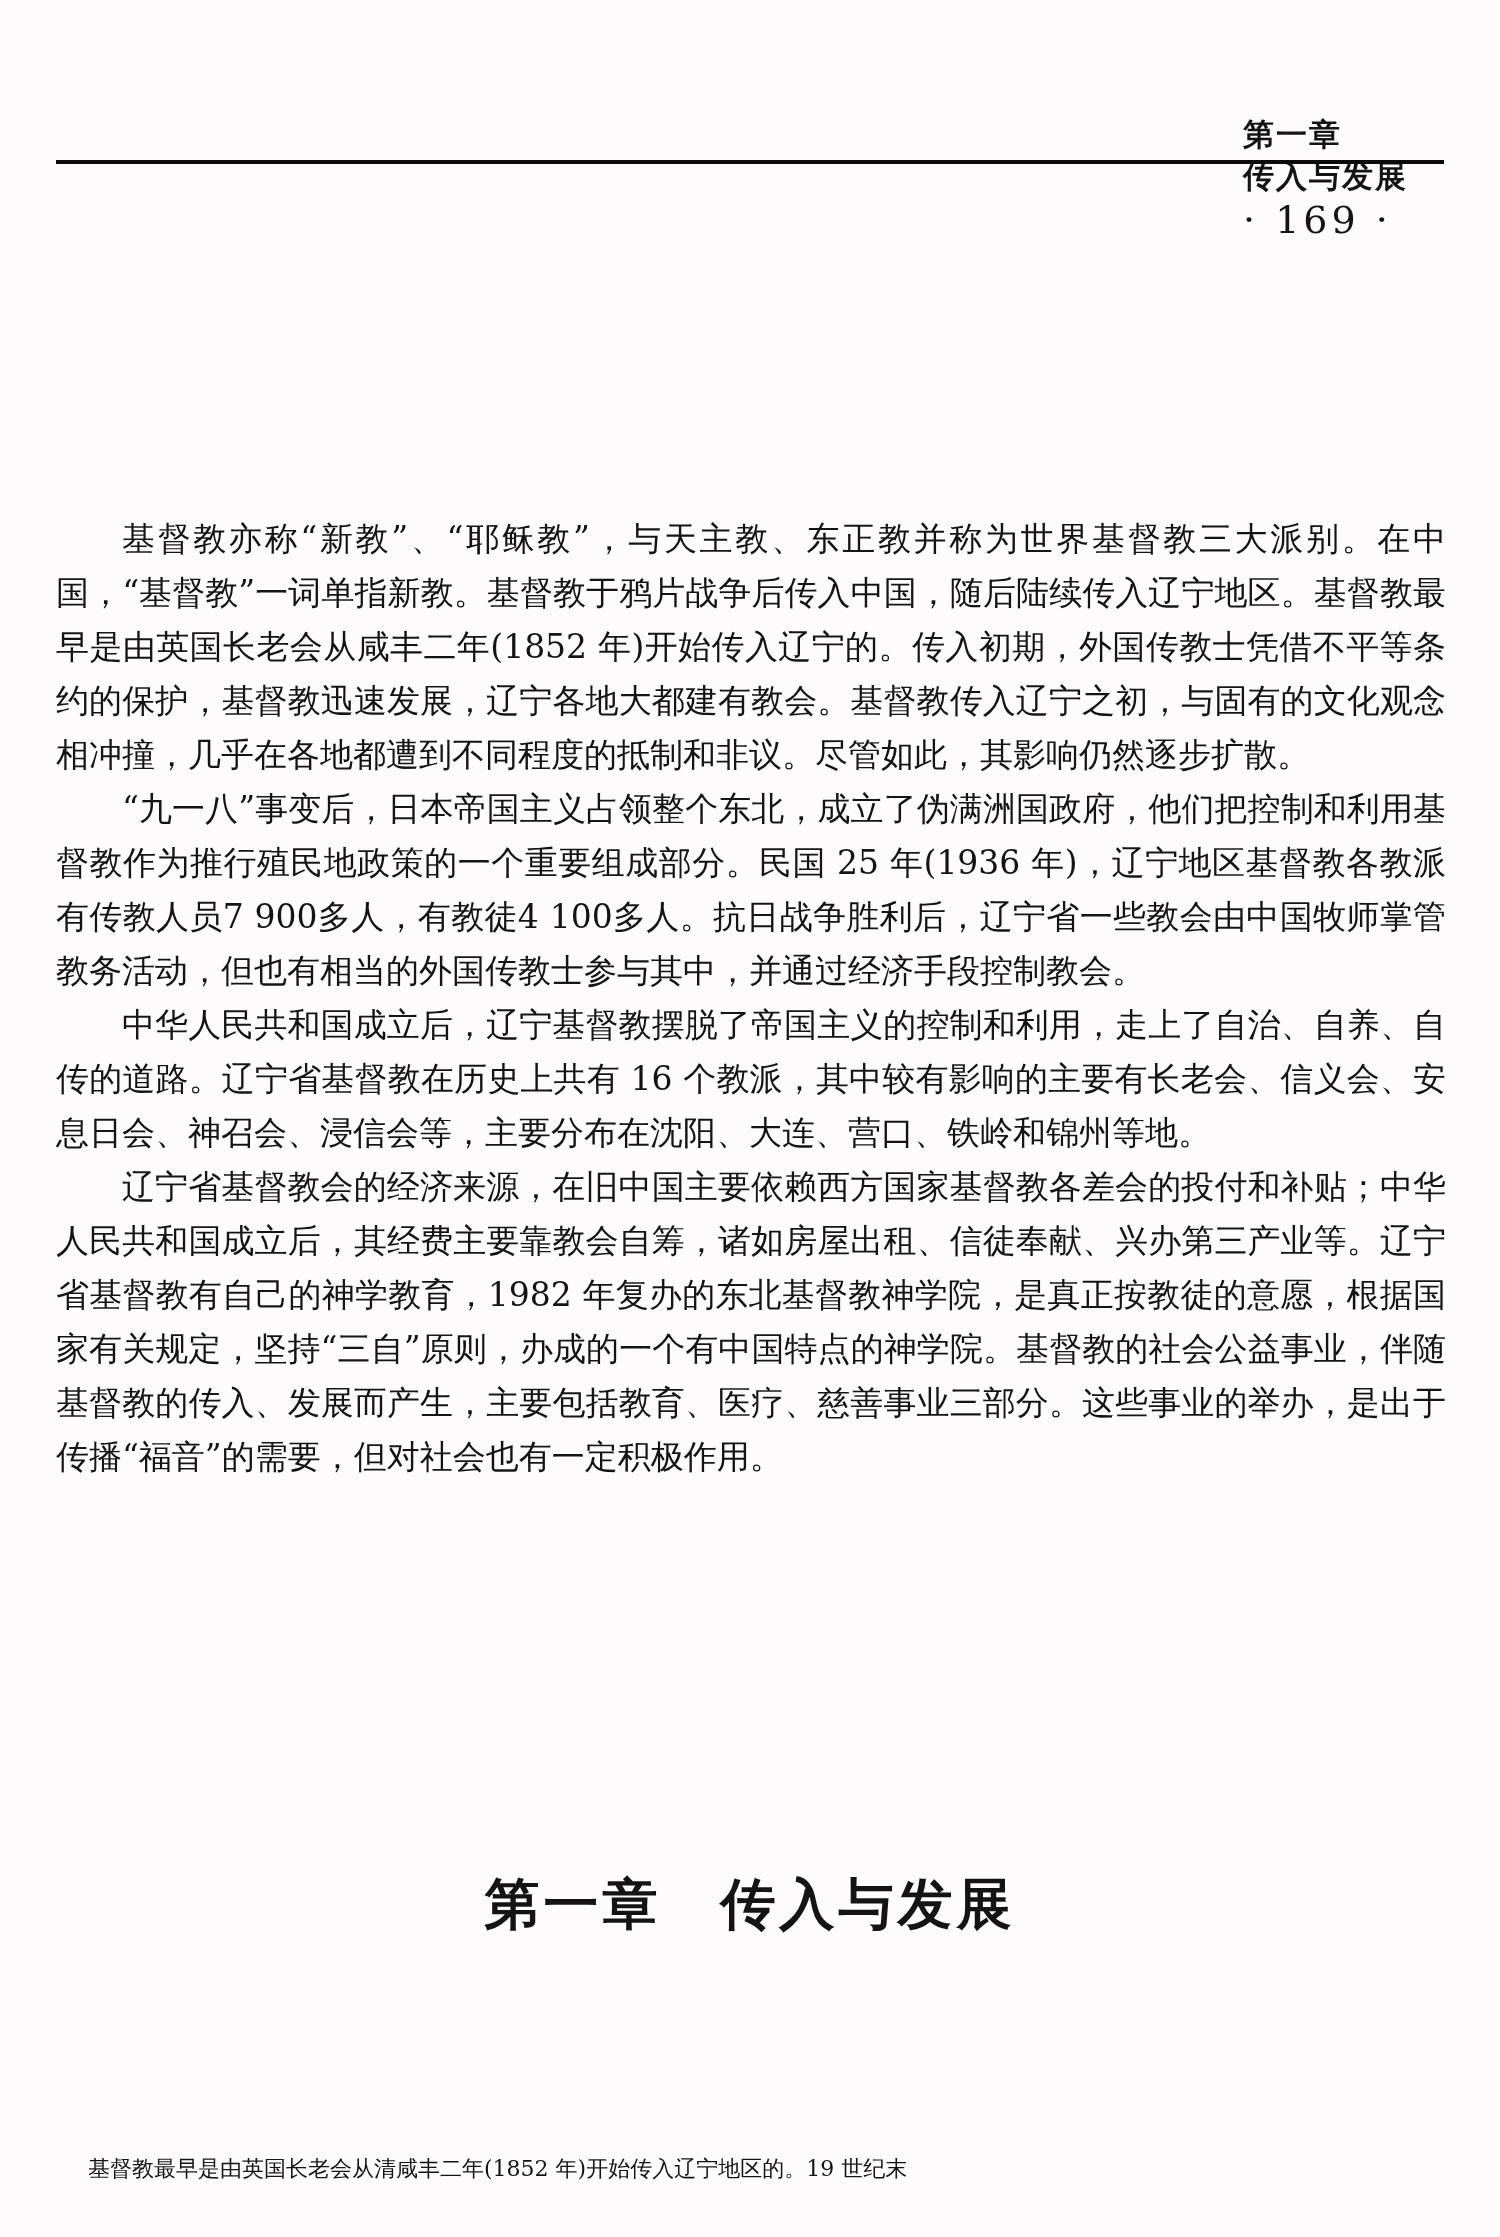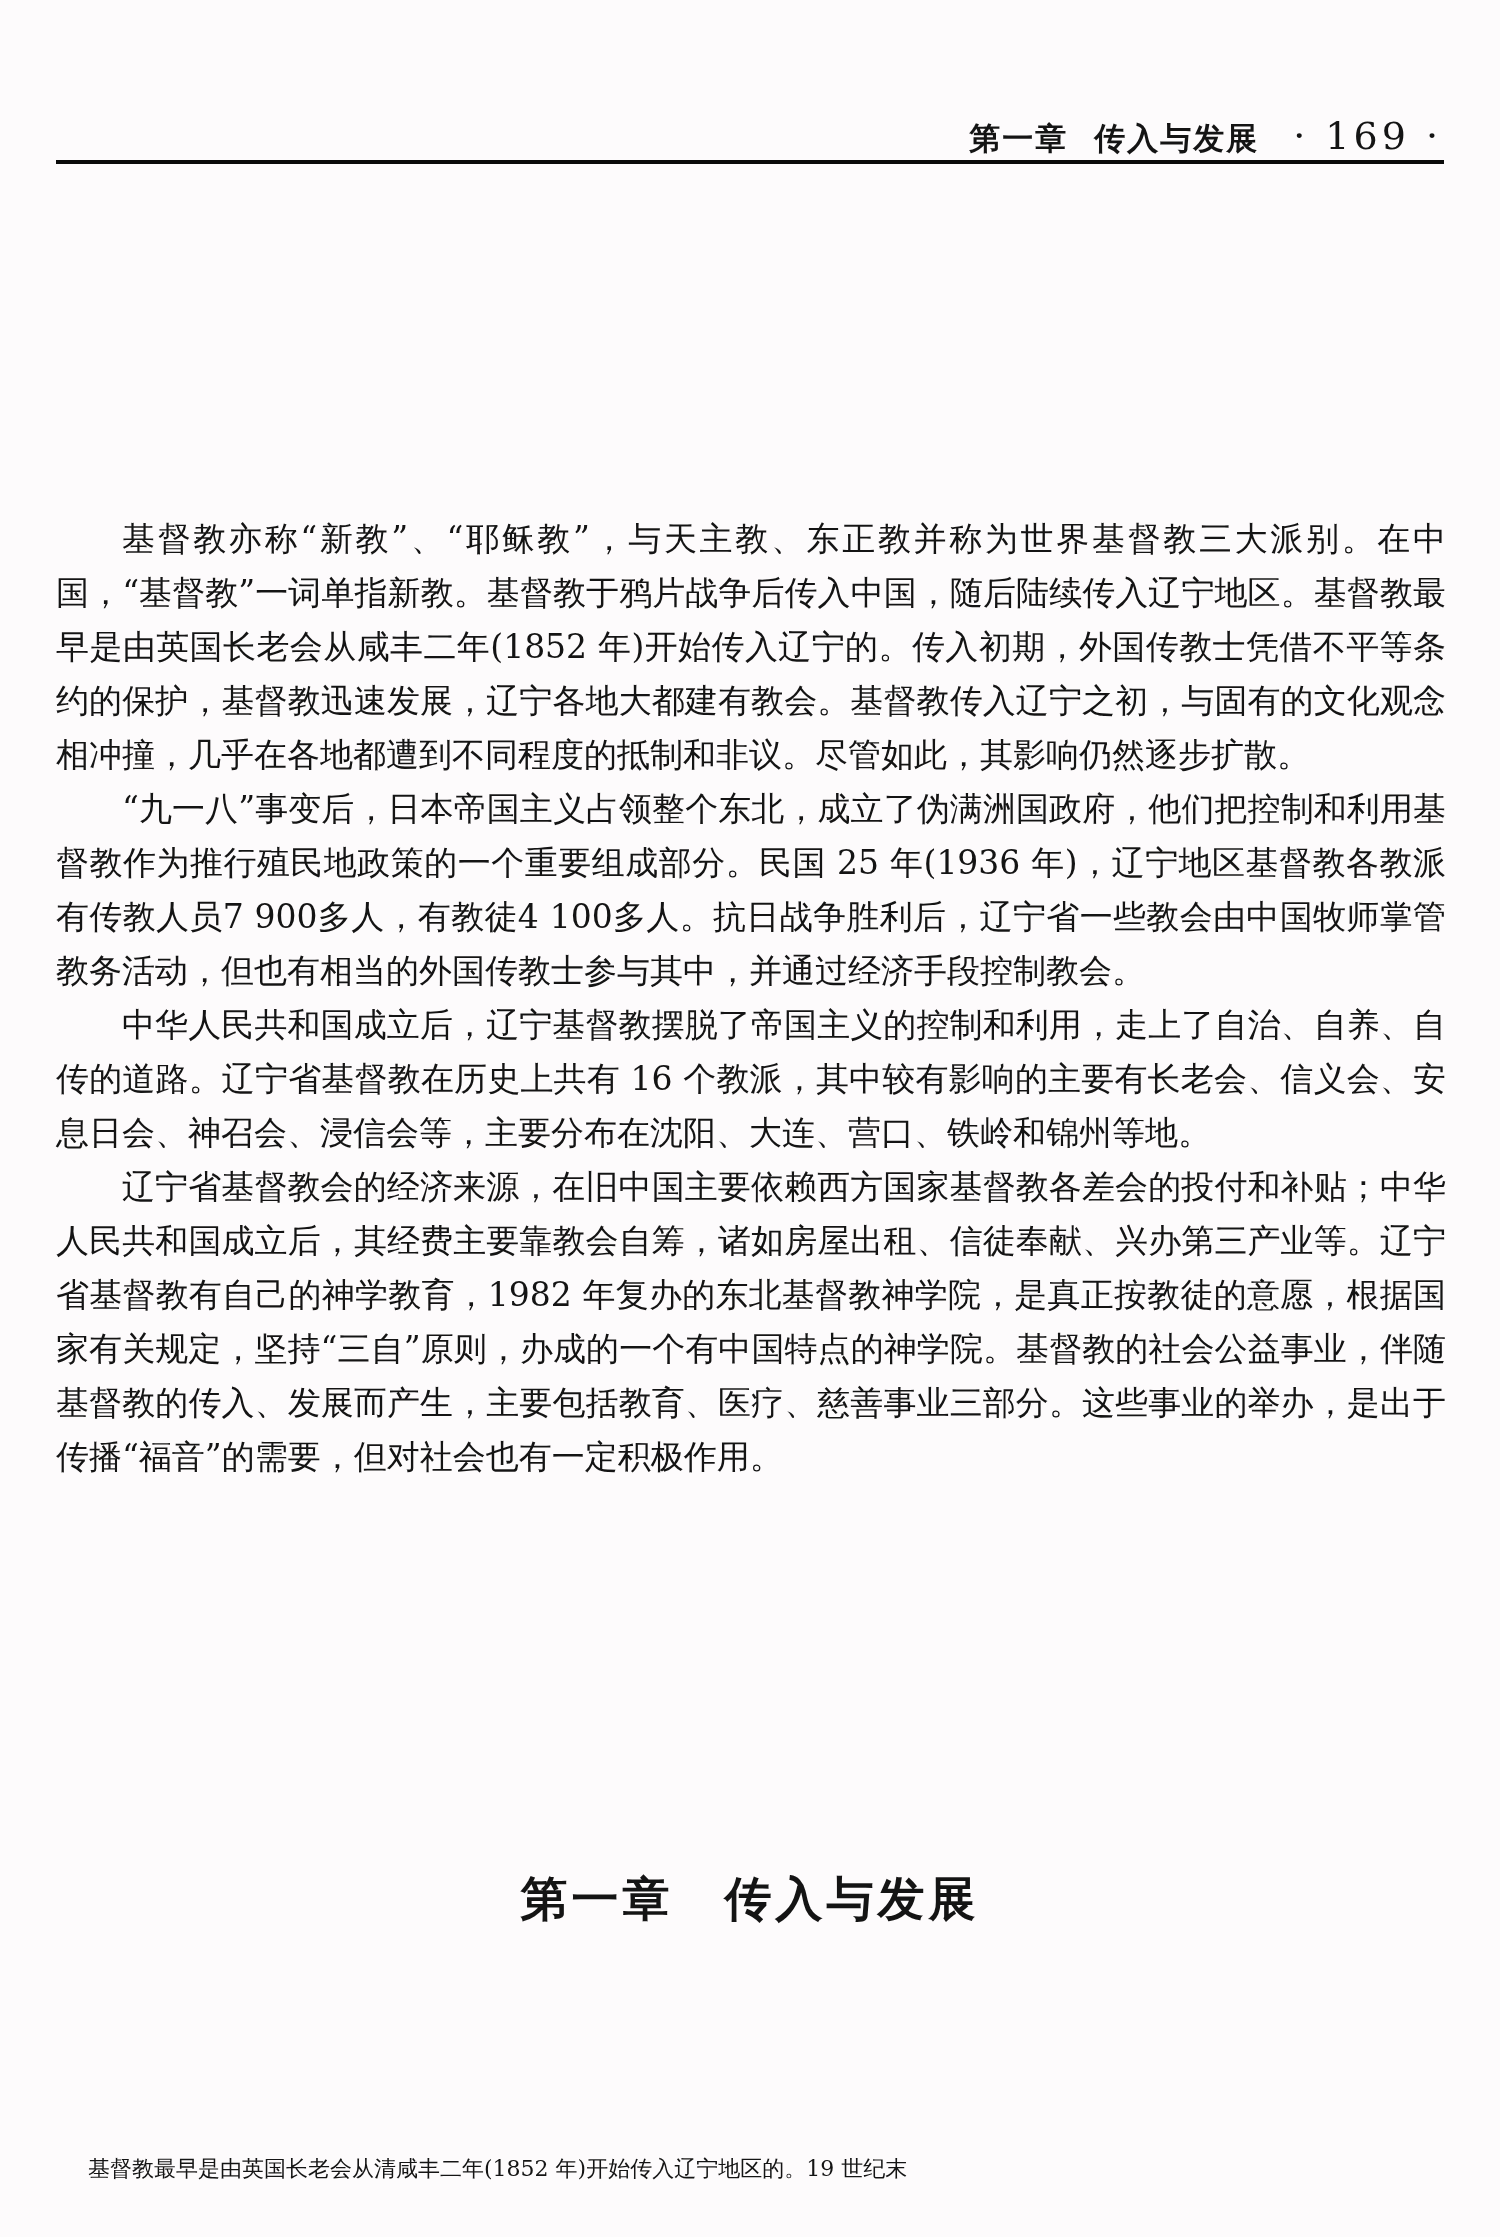--- a/index.html
+++ b/index.html
@@ -1,15 +1,15 @@
 <!DOCTYPE html>
 <html><head>
 <meta charset="utf-8">
 <style>
-  * { box-sizing: border-box; }
+  * { box-sizing: border-box; flex-direction: column; }
   html, body { margin: 0; padding: 0; }
   body {
     width: 1500px;
     height: 2237px;
     position: relative;
     background: #fdfbfc;
     color: #141414;
     font-family: "DejaVu Serif", "Liberation Serif", serif;
     overflow: hidden;
   }
@@ -56,21 +56,21 @@
     text-indent: 2em;
   }
   .chapter-heading {
     position: absolute;
     top: 1868px;
     left: 0;
     width: 100%;
     text-align: center;
     font-family: "DejaVu Sans", "Liberation Sans", sans-serif;
     font-weight: 700;
-    font-size: 47px;
+    font-size: 55px;
     letter-spacing: 4px;
   }
   .footer-text {
     position: absolute;
     top: 2142px;
     left: 44px;
     width: 1390px;
     font-size: 22px;
     line-height: 54px;
     text-align: justify;

